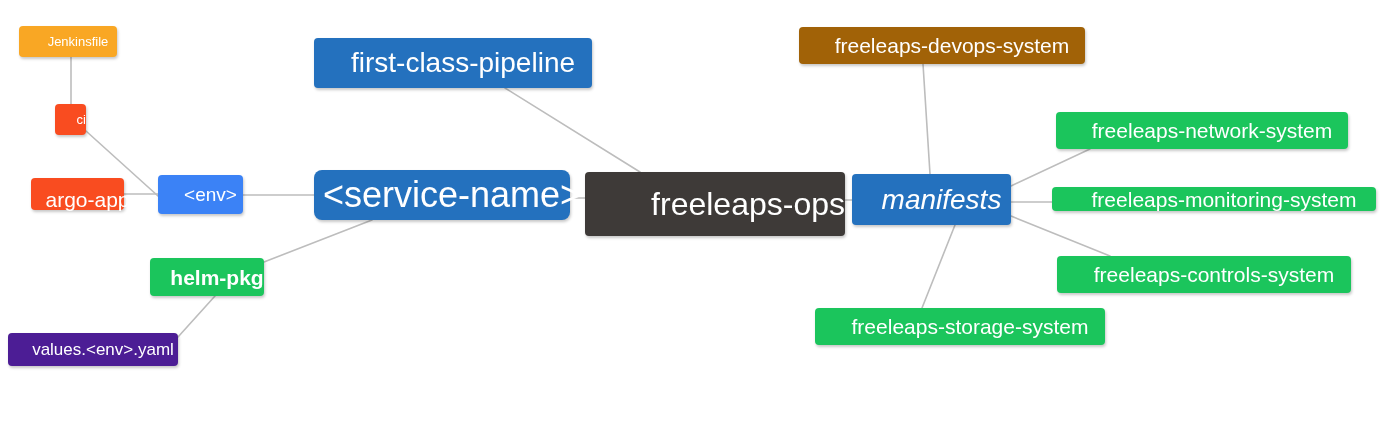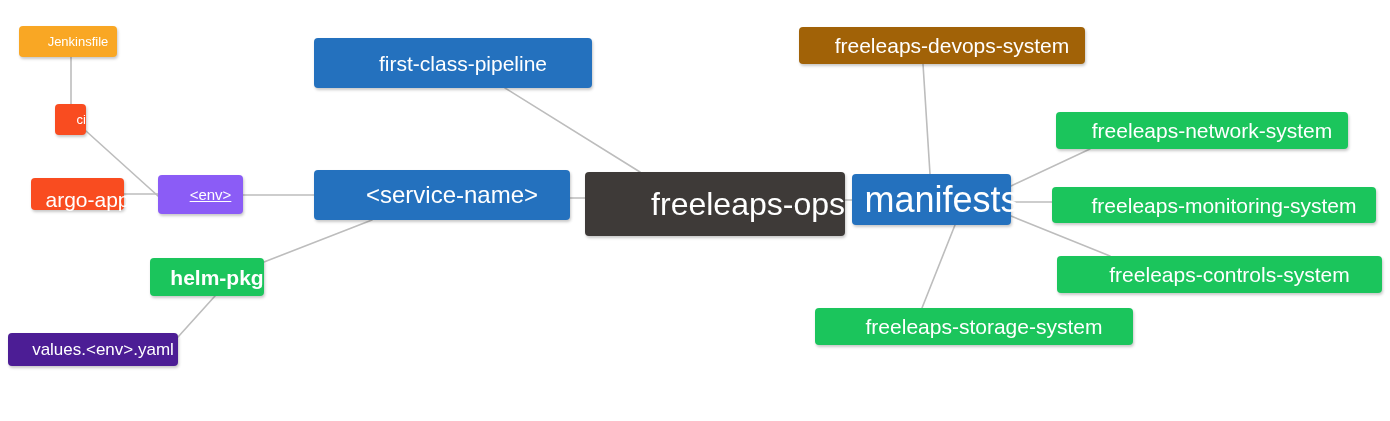--- a/index.html
+++ b/index.html
@@ -62,50 +62,50 @@
   <div id="node-layer">
       <div class="node" style="left: 19px; top: 26px; width: 98px; height: 31px; background: rgb(249, 167, 36); font-size: 13px; color: rgb(255, 255, 255);">
         <span>Jenkinsfile</span>
       </div>
       <div class="node" style="left: 55px; top: 104px; width: 31px; height: 31px; background: rgb(249, 76, 32); font-size: 13px; color: rgb(255, 255, 255); justify-content: flex-end;">
         <span>ci</span>
       </div>
       <div class="node" style="left: 31px; top: 178px; width: 93px; height: 32px; background: rgb(249, 76, 32); font-size: 21px; color: rgb(255, 255, 255); align-items: flex-end;">
         <span>argo-app</span>
       </div>
-      <div class="node" style="left: 158px; top: 175px; width: 85px; height: 39px; background: #8b5cf6; font-size: 15px; color: rgb(255, 255, 255); text-decoration: underline;">
+      <div class="node" style="left: 158px; top: 175px; width: 85px; height: 39px; background: #3b82f6; font-size: 19px; color: rgb(255, 255, 255);">
         <span>&lt;env&gt;</span>
       </div>
       <div class="node" style="left: 150px; top: 258px; width: 114px; height: 38px; background: rgb(27, 197, 92); font-size: 21px; color: rgb(255, 255, 255); font-weight: bold;">
         <span>helm-pkg</span>
       </div>
       <div class="node" style="left: 8px; top: 333px; width: 170px; height: 33px; background: #4c1d95; font-size: 17px; color: rgb(255, 255, 255);">
         <span>values.&lt;env&gt;.yaml</span>
       </div>
-      <div class="node" style="left: 314px; top: 38px; width: 278px; height: 50px; background: rgb(36, 113, 190); font-size: 21px; color: rgb(255, 255, 255);">
+      <div class="node" style="left: 314px; top: 38px; width: 278px; height: 50px; background: rgb(36, 113, 190); font-size: 28px; color: rgb(255, 255, 255);">
         <span>first-class-pipeline</span>
       </div>
-      <div class="node" style="left: 314px; top: 170px; width: 256px; height: 50px; background: rgb(36, 113, 190); font-size: 24px; color: rgb(255, 255, 255);">
+      <div class="node" style="left: 314px; top: 170px; width: 256px; height: 50px; background: rgb(36, 113, 190); font-size: 36px; color: rgb(255, 255, 255); border-radius: 8px;">
         <span>&lt;service-name&gt;</span>
       </div>
       <div class="node" style="left: 585px; top: 172px; width: 260px; height: 64px; background: rgb(62, 58, 56); font-size: 32px; color: rgb(255, 255, 255); justify-content: flex-end;">
         <span>freeleaps-ops</span>
       </div>
-      <div class="node" style="left: 852px; top: 174px; width: 159px; height: 51px; background: rgb(36, 113, 190); font-size: 36px; color: rgb(255, 255, 255);">
+      <div class="node" style="left: 852px; top: 174px; width: 159px; height: 51px; background: rgb(36, 113, 190); font-size: 28px; color: rgb(255, 255, 255); font-style: italic;">
         <span>manifests</span>
       </div>
       <div class="node" style="left: 799px; top: 27px; width: 286px; height: 37px; background: #a16207; font-size: 21px; color: rgb(255, 255, 255);">
         <span>freeleaps-devops-system</span>
       </div>
       <div class="node" style="left: 1056px; top: 112px; width: 292px; height: 37px; background: rgb(27, 197, 92); font-size: 21px; color: rgb(255, 255, 255); text-align: center;">
         <span>freeleaps-network-system</span>
       </div>
-      <div class="node" style="left: 1052px; top: 187px; width: 324px; height: 36px; background: rgb(27, 197, 92); font-size: 21px; color: rgb(255, 255, 255);">
+      <div class="node" style="left: 1052px; top: 187px; width: 324px; height: 24px; background: rgb(27, 197, 92); font-size: 21px; color: rgb(255, 255, 255);">
         <span>freeleaps-monitoring-system</span>
       </div>
-      <div class="node" style="left: 1057px; top: 256px; width: 325px; height: 37px; background: rgb(27, 197, 92); font-size: 21px; color: rgb(255, 255, 255);">
+      <div class="node" style="left: 1057px; top: 256px; width: 294px; height: 37px; background: rgb(27, 197, 92); font-size: 21px; color: rgb(255, 255, 255);">
         <span>freeleaps-controls-system</span>
       </div>
-      <div class="node" style="left: 815px; top: 308px; width: 318px; height: 37px; background: rgb(27, 197, 92); font-size: 21px; color: rgb(255, 255, 255);">
+      <div class="node" style="left: 815px; top: 308px; width: 290px; height: 37px; background: rgb(27, 197, 92); font-size: 21px; color: rgb(255, 255, 255);">
         <span>freeleaps-storage-system</span>
       </div>
     </div>
 </div>
 
 </body></html>

